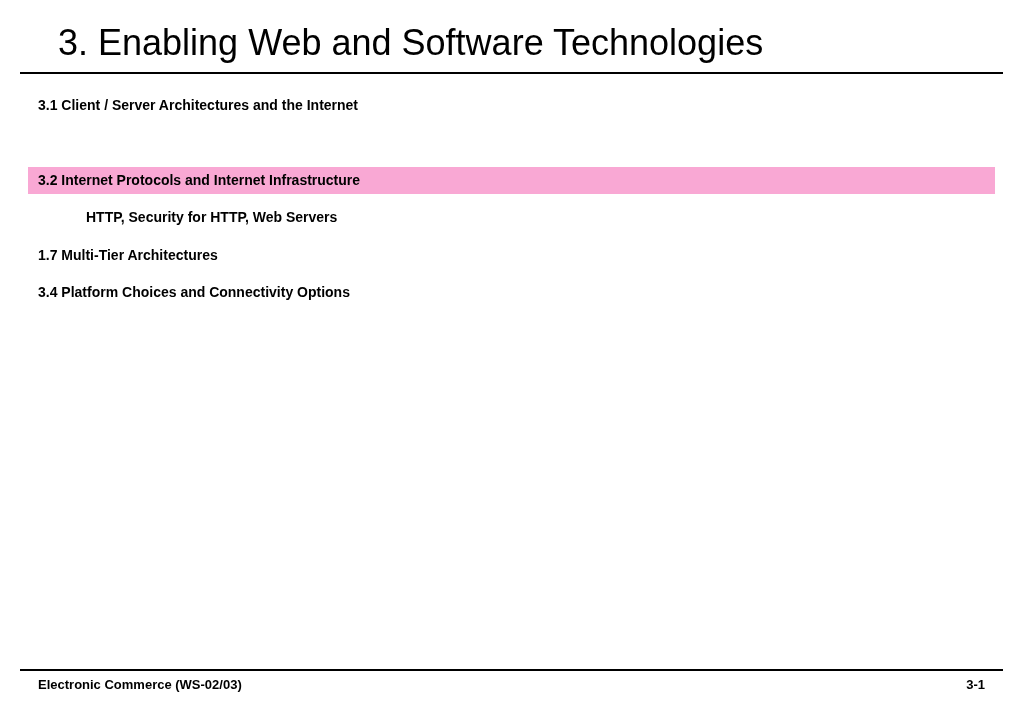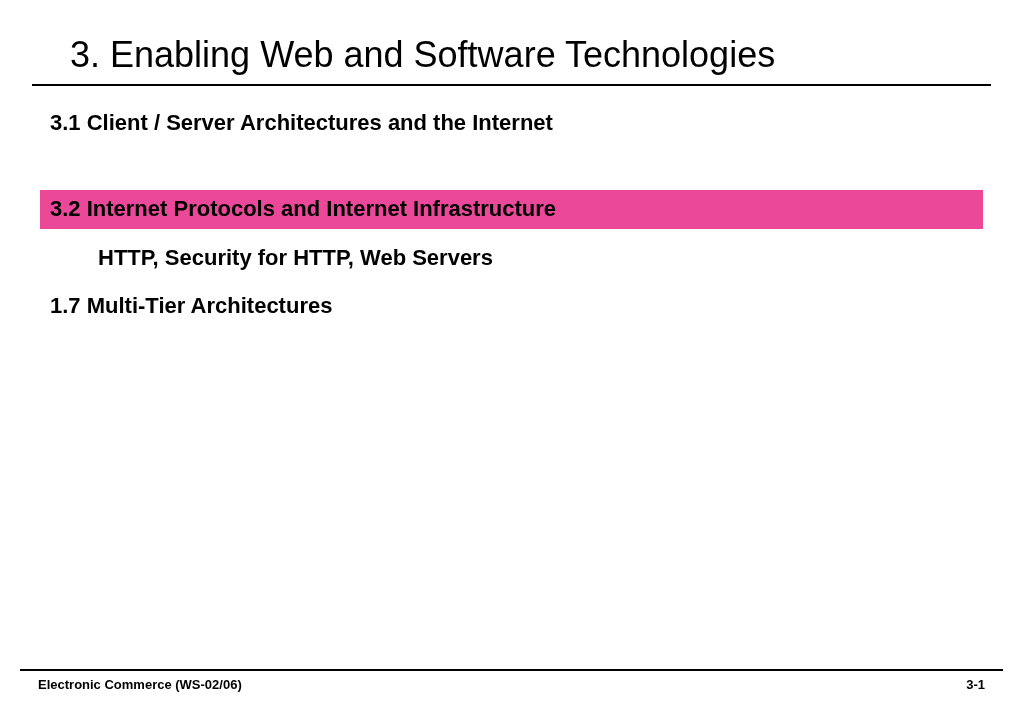--- a/index.html
+++ b/index.html
@@ -10,46 +10,46 @@
     body {
       font-family: Arial, Helvetica, sans-serif;
       background: #ffffff;
       width: 1023px;
       height: 708px;
       position: relative;
     }
     .slide {
       width: 100%;
       height: 100%;
-      padding: 12px;
+      padding: 0;
       position: relative;
     }
     .title {
       font-size: 36px;
       font-weight: normal;
       color: #000;
       padding: 22px 38px 8px 38px;
       border-bottom: 2px solid #000;
       margin: 0 20px;
     }
     .content {
       padding: 18px 28px 0 28px;
     }
     .item {
-      font-size: 22px;
+      font-size: 14px;
       color: #000;
       padding: 4px 10px 4px 10px;
       margin-bottom: 10px;
       line-height: 1.4;
     }
     .bold {
       font-weight: bold;
     }
     .highlighted {
-      background-color: #ec4899;
+      background-color: #f9a8d4;
       margin-top: 47px;
     }
     .indented {
       padding-left: 58px;
       font-weight: bold;
     }
     .footer {
       position: absolute;
       bottom: 16px;
       left: 20px;
@@ -74,19 +74,20 @@
 <body>
 
 <div class="slide">
   <h1 class="title">3. Enabling Web and Software Technologies</h1>
 
   <div class="content">
     <div class="item bold">3.1 Client / Server Architectures and the Internet</div>
     <div class="item bold highlighted">3.2 Internet Protocols and Internet Infrastructure</div>
     <div class="item indented">HTTP, Security for HTTP, Web Servers</div>
     <div class="item bold">1.7 Multi-Tier Architectures</div>
+    <div class="item bold">3.4 Platform Choices and Connectivity Options</div>
   </div>
 
   <div class="footer">
-    <span class="footer-left">Electronic Commerce (WS-02/06)</span>
+    <span class="footer-left">Electronic Commerce (WS-02/03)</span>
     <span class="footer-right">3-1</span>
   </div>
 </div>
 
 </body></html>

